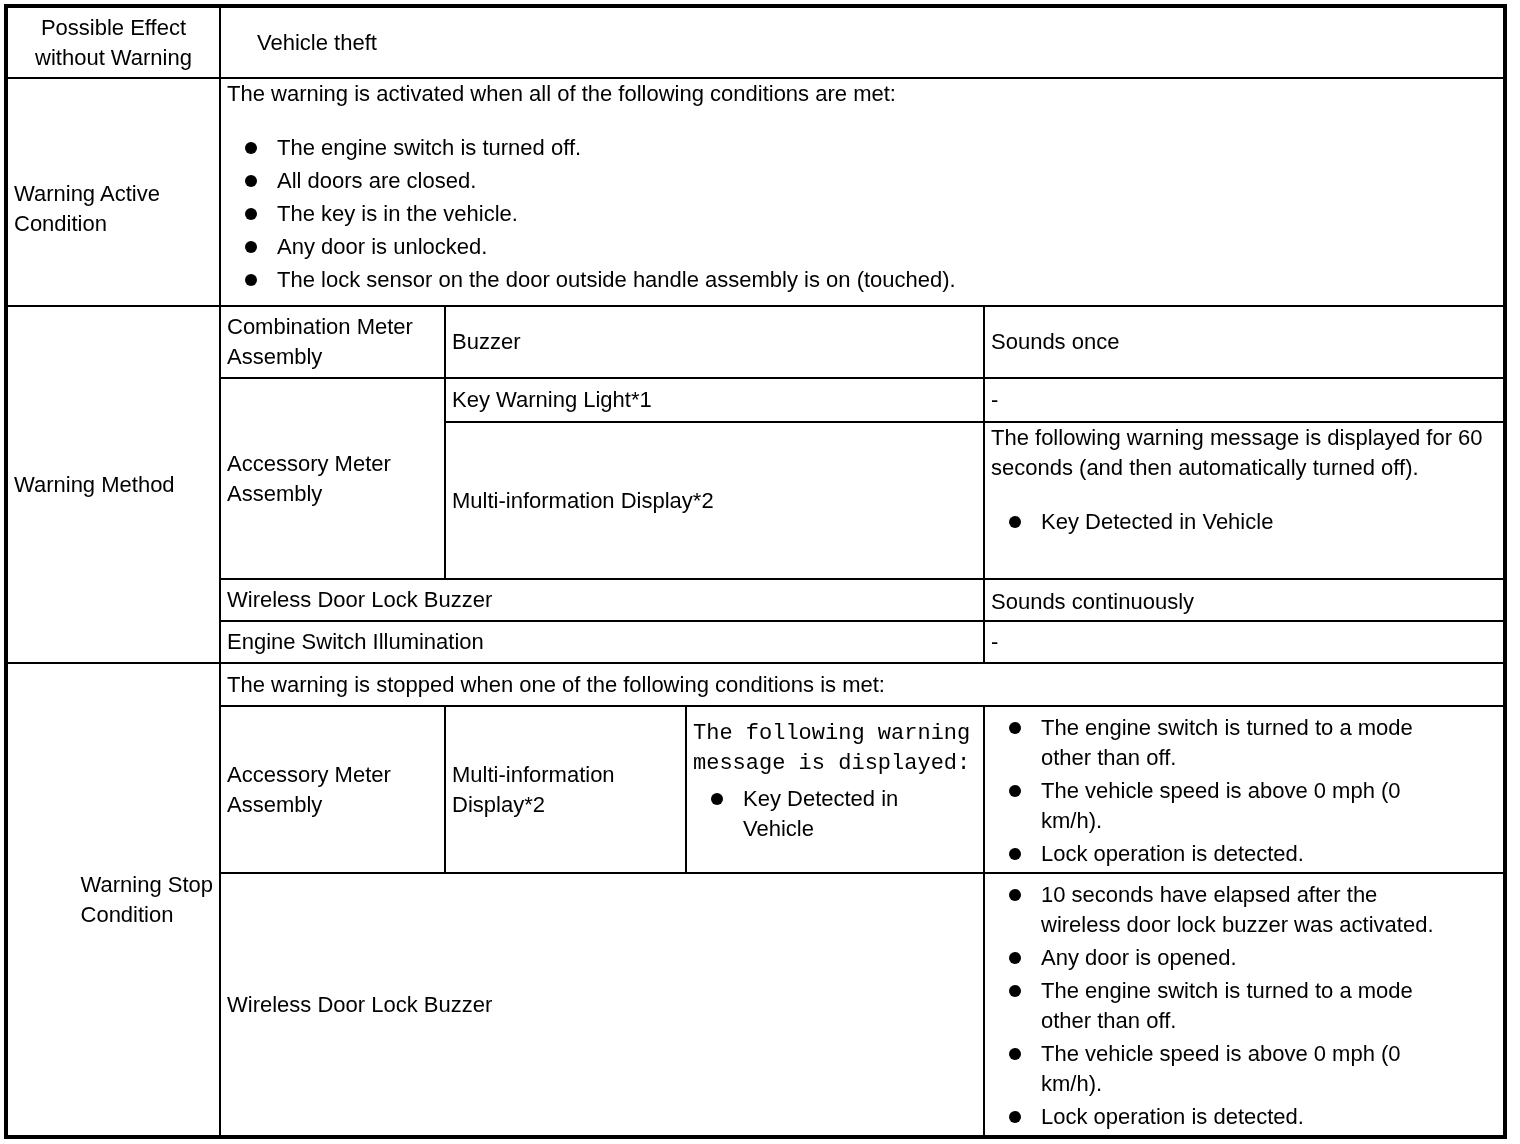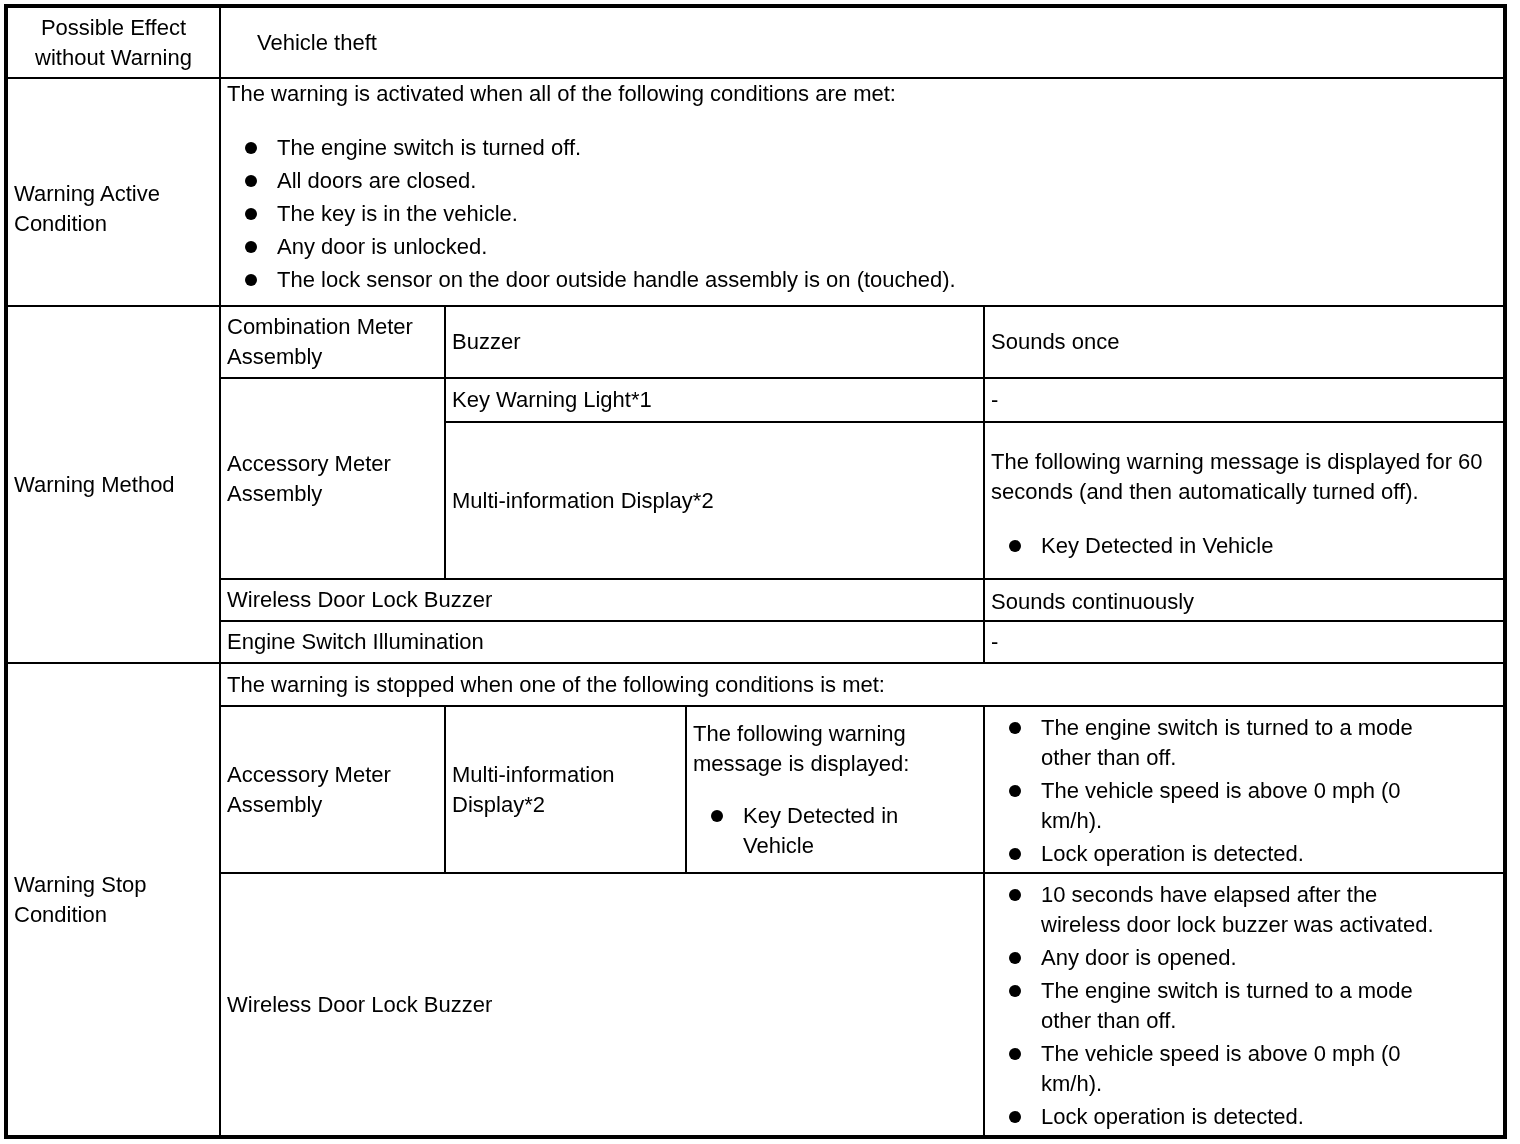--- a/index.html
+++ b/index.html
@@ -135,21 +135,21 @@
 </div>
 <div class="cell" style="left:446px; top:379px; width:537px; height:42px;">
   <span>Key Warning Light*1</span>
 </div>
 <div class="cell" style="left:985px; top:379px; width:518px; height:42px;">
   <span>-</span>
 </div>
 <div class="cell" style="left:446px; top:423px; width:537px; height:155px;">
   <span>Multi-information Display*2</span>
 </div>
-<div class="cell top" style="left:985px; top:423px; width:518px; height:155px; padding-top:24px;">
+<div class="cell top" style="left:985px; top:423px; width:518px; height:155px; padding-top:0;">
   <div class="block">
     <div style="margin-bottom:24px;">The following warning message is displayed for 60 seconds (and then automatically turned off).</div>
     <ul class="bullets">
       <li><span class="dot"></span><span>Key Detected in Vehicle</span></li>
     </ul>
   </div>
 </div>
 
 <div class="cell" style="left:221px; top:580px; width:762px; height:40px;">
   <span>Wireless Door Lock Buzzer</span>
@@ -158,40 +158,40 @@
   <span>Sounds continuously</span>
 </div>
 
 <div class="cell" style="left:221px; top:622px; width:762px; height:40px;">
   <span>Engine Switch Illumination</span>
 </div>
 <div class="cell" style="left:985px; top:622px; width:518px; height:40px;">
   <span>-</span>
 </div>
 
-<div class="cell" style="left:8px; top:664px; width:211px; height:471px;">
+<div class="cell" style="left:8px; top:664px; width:211px; height:471px;justify-content:flex-end;">
   <span class="txt">Warning Stop
 Condition</span>
 </div>
 
 <div class="cell" style="left:221px; top:664px; width:1282px; height:41px;">
   <span>The warning is stopped when one of the following conditions is met:</span>
 </div>
 
 <div class="cell" style="left:221px; top:707px; width:223px; height:165px;">
   <span class="txt">Accessory Meter
 Assembly</span>
 </div>
 <div class="cell" style="left:446px; top:707px; width:239px; height:165px;">
   <span class="txt">Multi-information
 Display*2</span>
 </div>
 <div class="cell top" style="left:687px; top:707px; width:296px; height:165px; padding-top:12px;">
   <div class="block">
-    <div class="txt" style="margin-bottom:22px;">The following warning
+    <div class="txt" style="margin-bottom:5px;font-family:Liberation Mono, monospace;">The following warning
 message is displayed:</div>
     <ul class="bullets">
       <li class="txt"><span class="dot"></span><span>Key Detected in
 Vehicle</span></li>
     </ul>
   </div>
 </div>
 <div class="cell top" style="left:985px; top:707px; width:518px; height:165px; padding-top:6px;">
   <ul class="bullets">
     <li class="txt"><span class="dot"></span><span>The engine switch is turned to a mode

